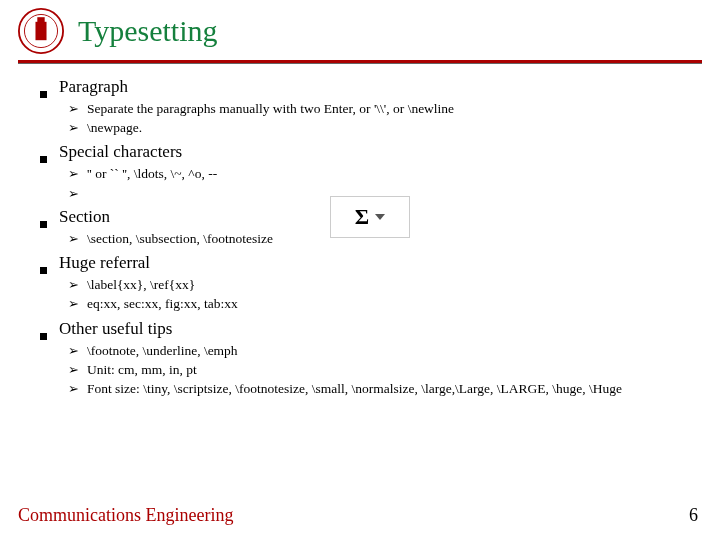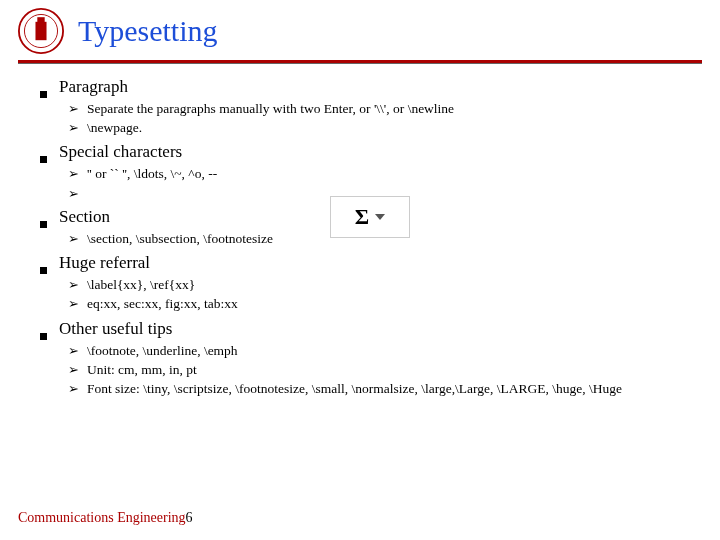--- a/index.html
+++ b/index.html
@@ -12,21 +12,21 @@
   }
   .header {
     display: flex; align-items: center;
     padding: 8px 0 6px 18px;
   }
   .logo {
     width: 46px; height: 46px;
     margin-right: 14px;
   }
   .title {
-    font-size: 30px; color: #1d4ed8;
+    font-size: 30px; color: #15803d;
   }
   .rule-red { height: 3px; background: #a00; margin: 0 18px; }
   .rule-gray { height: 1px; background: #666; margin: 0 18px 2px 18px; }
   .content {
     padding: 6px 40px 0 40px;
     font-size: 13.5px;
     color: #000;
     line-height: 1.35;
   }
   .bullet-row {
@@ -61,22 +61,22 @@
   }
   .sigma-box .sig { font-size: 22px; font-weight: bold; font-family: "Times New Roman", serif; }
   .sigma-box .tri {
     width: 0; height: 0;
     border-left: 5px solid transparent;
     border-right: 5px solid transparent;
     border-top: 6px solid #555;
   }
   .footer {
     position: absolute; bottom: 14px; left: 18px; right: 22px;
-    display: flex; justify-content: flex-start;
-    font-size: 14px; color: #a00;
+    display: flex; justify-content: space-between;
+    font-size: 18px; color: #a00;
   }
   .footer .pg { color: #000; }
 </style>
 </head>
 <body>
 
 <div class="header">
   <svg class="logo" viewBox="0 0 100 100">
     <circle cx="50" cy="50" r="48" fill="none" stroke="#a00" stroke-width="4"></circle>
     <circle cx="50" cy="50" r="36" fill="none" stroke="#a00" stroke-width="2"></circle>

